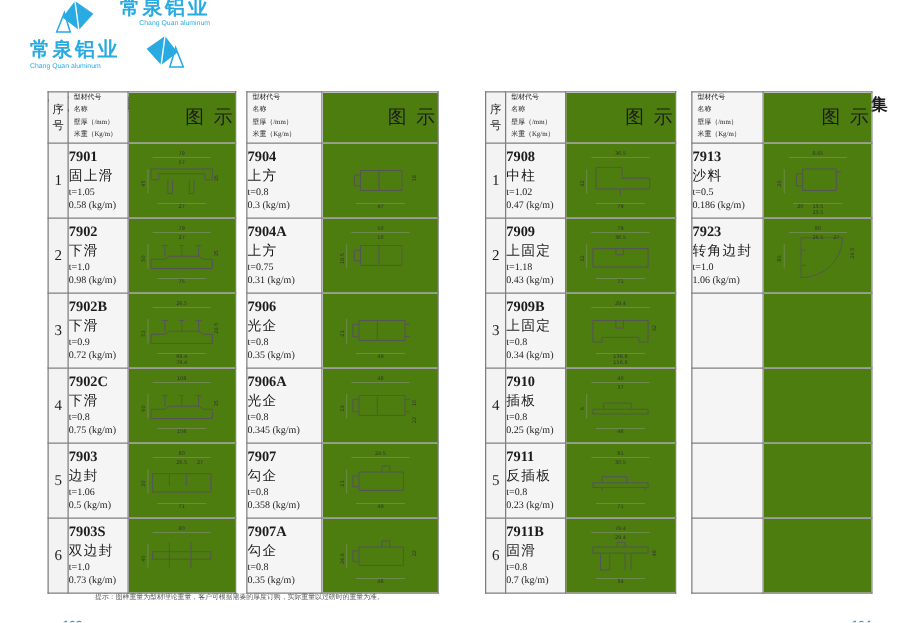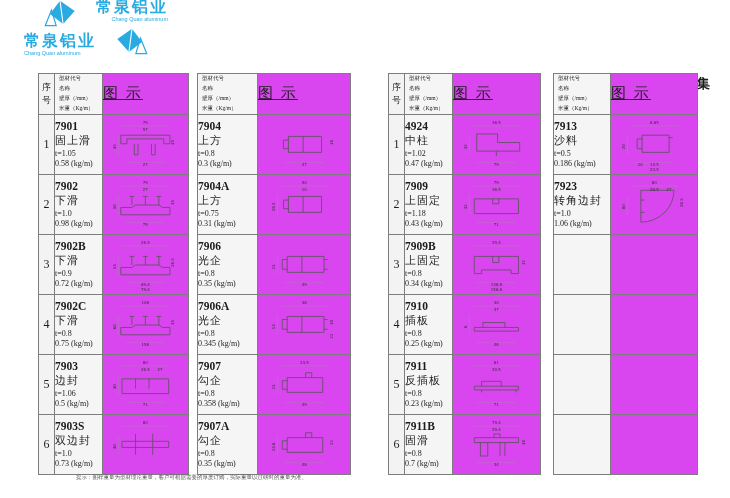--- a/index.html
+++ b/index.html
@@ -27,21 +27,21 @@
   #tbl-d{left:553px;width:145px;}
   
   table.ptable{border-collapse:collapse;table-layout:fixed;width:100%;}
   .ptable td{border:1px solid #7d7d7d;padding:0;overflow:hidden;}
   .hrow td{height:32px;}
   .drow td{height:59px;}
   .c-idx{background:#f3f3f3;text-align:center;font-size:12px;}
   .hrow .c-idx{font-size:9px;line-height:1.4;}
   .c-spec{background:#f5f5f5;text-align:left;}
   .hrow .c-spec{text-align:left;font-size:5.5px;line-height:1.8;padding-left:4px;color:#222;}
-  .c-dia{background:#d946ef;text-align:left;vertical-align:middle;text-decoration:underline;}
+  .c-dia{background:#4d7c0f;text-align:right;vertical-align:middle;}
   .hrow .c-dia{font-size:15px;letter-spacing:2px;}
   .code{font-weight:bold;font-size:11.5px;margin-bottom:1px;}
   .pname{font-size:11px;letter-spacing:1px;}
   .tw{font-size:8px;margin-top:1px;font-family:Liberation Serif, serif;}
   svg.dia{height:54px;display:block;margin:2px auto 0;}
   .pp{fill:none;stroke:#555;stroke-width:1.3;stroke-linejoin:miter;}
   .dl{stroke:#9a9a9a;stroke-width:0.6;}
   .dt{font-size:6.5px;fill:#333;font-family:"DejaVu Sans",sans-serif;text-anchor:middle;}
   
   .pnum{position:absolute;top:448px;font-size:9.5px;font-weight:bold;color:#2a9fd6;
@@ -374,21 +374,21 @@
                 <div>型材代号</div>
                 <div>名称</div>
                 <div>壁厚（/mm）</div>
                 <div>米重（Kg/m）</div>
               </td>
               <td class="c-dia">图 示</td>
             </tr>
             <tr class="drow">
               <td class="c-idx">1</td>
               <td class="c-spec">
-                <div class="code">4924</div>
+                <div class="code">7908</div>
                 <div class="pname">中柱</div>
                 <div class="tw">t=1.02</div>
                 <div class="tw">0.47 (kg/m)</div>
               </td>
               <td class="c-dia">
                 <svg class="dia" viewBox="0 0 112 88">
                   <path class="pp" d="M24,26 H58 V40 H94 V54 H24 Z M56,54 V62"></path>
                   <line class="dl" x1="18" y1="13" x2="94" y2="13"></line>
                   <text class="dt" x="56" y="10">36.5</text>
                   <line class="dl" x1="12" y1="28" x2="12" y2="60"></line>

